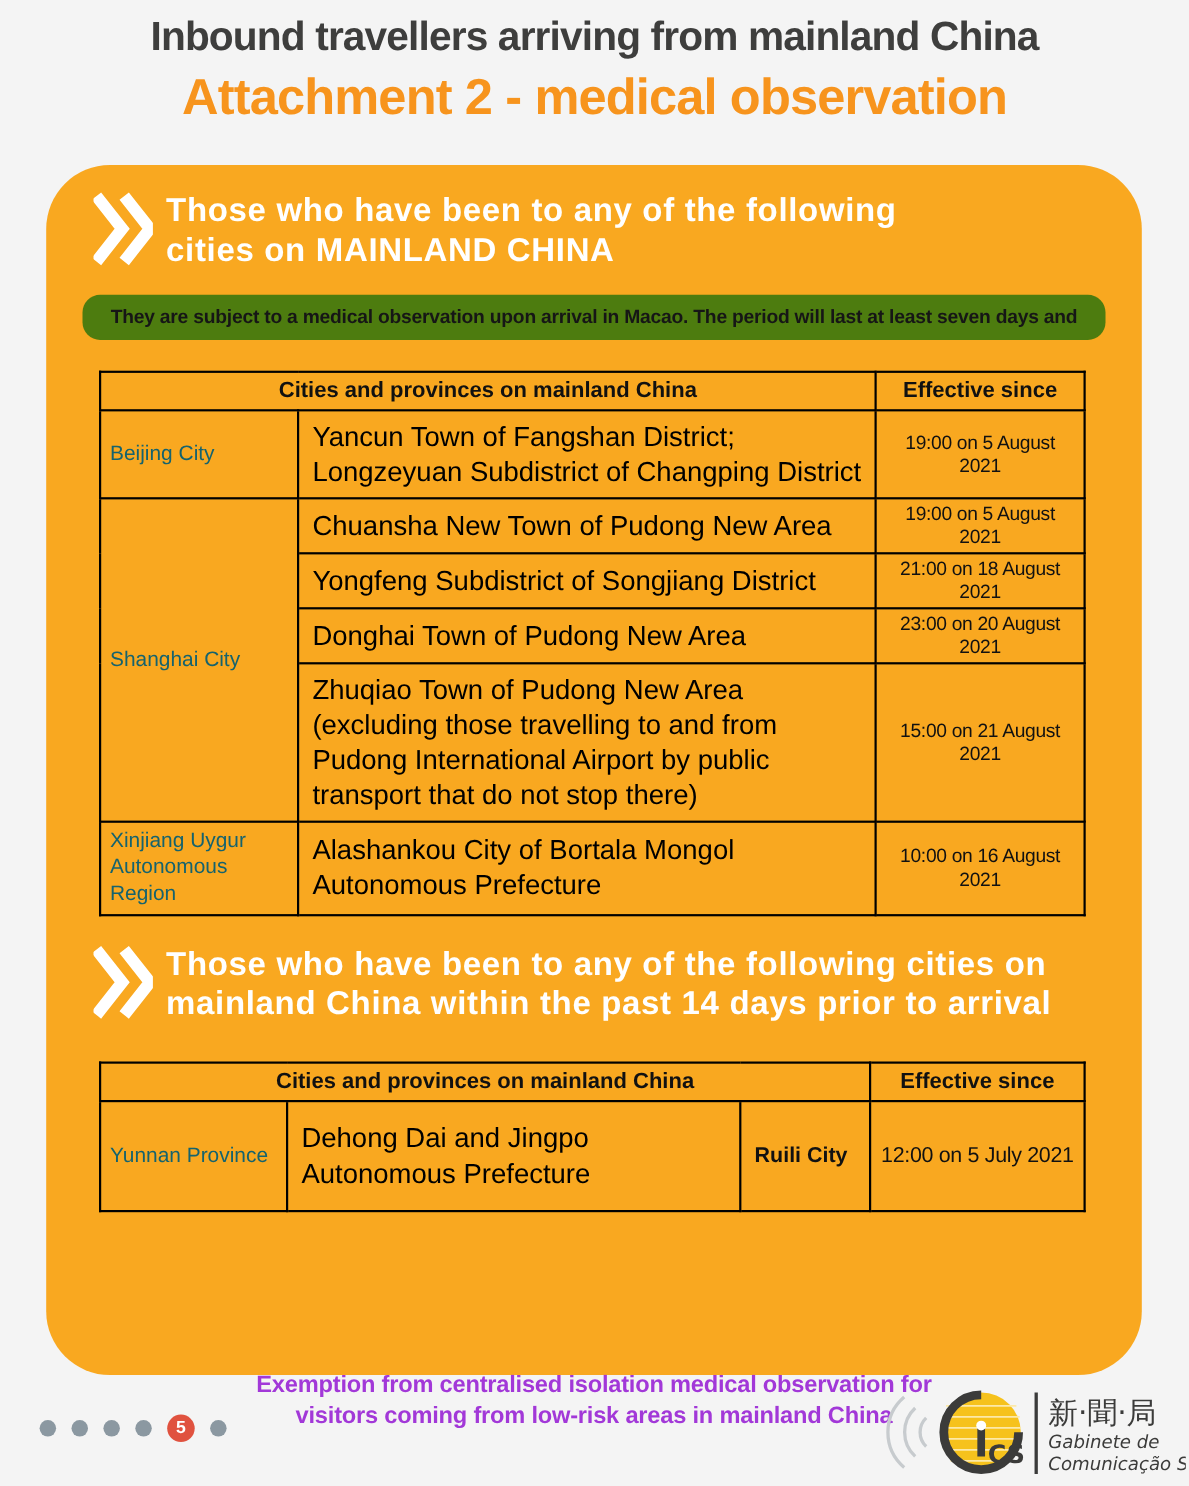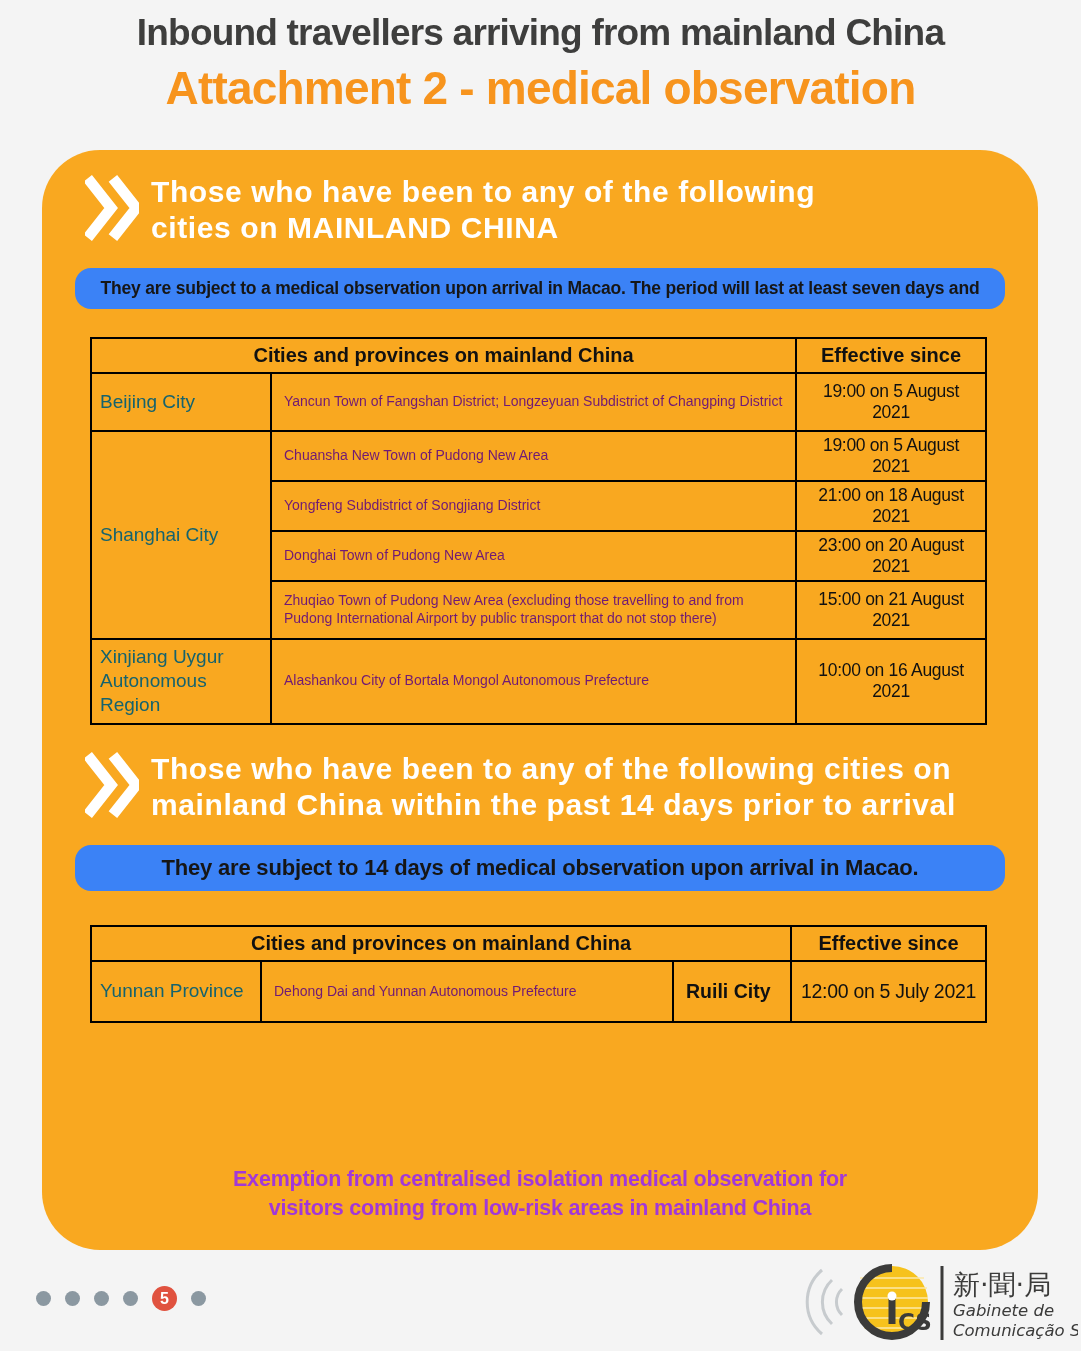--- a/index.html
+++ b/index.html
@@ -17,33 +17,33 @@
   .card {
     position:absolute; left:42px; top:150px; width:996px; height:1100px;
     background:#F9A820; border-radius:58px;
   }
   .sec-head { display:flex; align-items:flex-start; margin:22px 36px 0 43px; }
   .sec-head.second { margin-top:24px; }
   .chevron { width:54px; height:72px; margin-right:12px; flex:none; }
   .sec-title { color:#ffffff; font-weight:800; font-size:30px; line-height:1.2; letter-spacing:0.6px; padding-top:2px; }
 
   .notice {
-    margin:22px 33px 0; background:#3b82f6; border-radius:16px;
+    margin:22px 33px 0; background:#4d7c0f; border-radius:16px;
     text-align:center; font-weight:700; color:#161616;
   }
   .notice1 { font-size:17.5px; line-height:1.42; padding:8px 22px; letter-spacing:-0.2px; }
   .notice2 { font-size:22px; line-height:1.3; padding:9px 20px; letter-spacing:-0.2px; }
 
   
   table { border-collapse:collapse; margin:28px 0 0 48px; }
   .tbl2 { margin-top:34px; }
   td, th { border:2px solid #000000; }
   th { font-size:20px; font-weight:700; color:#111; padding:5px 8px; text-align:center; }
   td.prov { color:#15636E; font-weight:400; font-size:19px; padding:5px 4px 5px 8px; vertical-align:middle; line-height:1.28; }
-  td.place { font-size:14px; color:#701a75; padding:3px 12px; line-height:1.28; vertical-align:middle; }
+  td.place { font-size:25px; color:#000000; padding:3px 12px; line-height:1.28; vertical-align:middle; }
   td.date { font-size:17.5px; color:#111; text-align:center; padding:3px 6px; letter-spacing:-0.3px; vertical-align:middle; }
   tr.pad-lg td.place, tr.pad-lg td.date { padding-top:7px; padding-bottom:7px; }
   .tbl2 td { padding-top:17px; padding-bottom:17px; }
   .tbl2 td.city { font-size:19.5px; color:#111; padding-left:12px; vertical-align:middle;font-weight:bold; }
 
   .purple-note {
     margin-top:142px; text-align:center; color:#A238D8;
     font-weight:700; font-size:21.5px; line-height:1.35; letter-spacing:-0.2px;
   }
 
@@ -130,39 +130,36 @@
       <svg class="chevron" viewBox="0 0 60 72">
         <path d="M3,3 L29,36 L3,69" fill="none" stroke="#ffffff" stroke-width="12"></path>
         <path d="M31,3 L57,36 L31,69" fill="none" stroke="#ffffff" stroke-width="12"></path>
       </svg>
       <div class="sec-title">
         <div>Those who have been to any of the following cities on</div>
         <div>mainland China within the past 14 days prior to arrival</div>
       </div>
     </div>
 
-    <div class="notice notice2">
-      <div>They are subject to 14 days of medical observation upon arrival in Macao.</div>
-    </div>
 
     <table class="tbl2">
       <colgroup>
           <col style="width:170px">
           <col style="width:412px">
           <col style="width:118px">
           <col style="width:195px">
         </colgroup>
       <tbody>
           <tr>
         <th colspan="3">Cities and provinces on mainland China</th>
         <th>Effective since</th>
       </tr>
       <tr>
         <td class="prov">Yunnan Province</td>
-        <td class="place">Dehong Dai and Yunnan Autonomous Prefecture</td>
+        <td class="place">Dehong Dai and Jingpo Autonomous Prefecture</td>
         <td class="city">Ruili City</td>
         <td class="date" style="font-size:19.5px">12:00 on 5 July 2021</td>
       </tr>
     </tbody>
       </table>
 
     <div class="purple-note">
       <div>Exemption from centralised isolation medical observation for</div>
       <div>visitors coming from low-risk areas in mainland China</div>
     </div>

